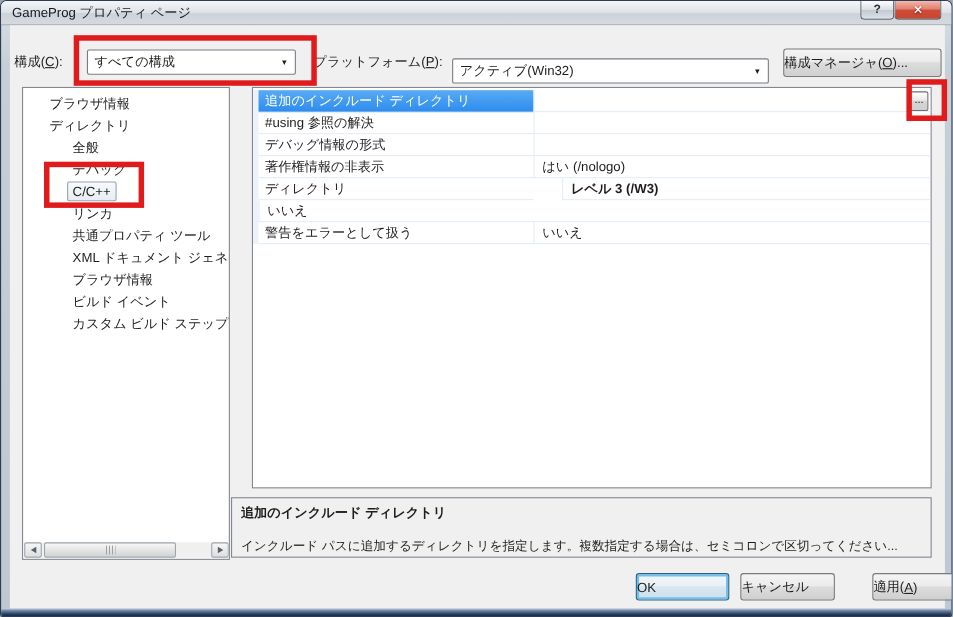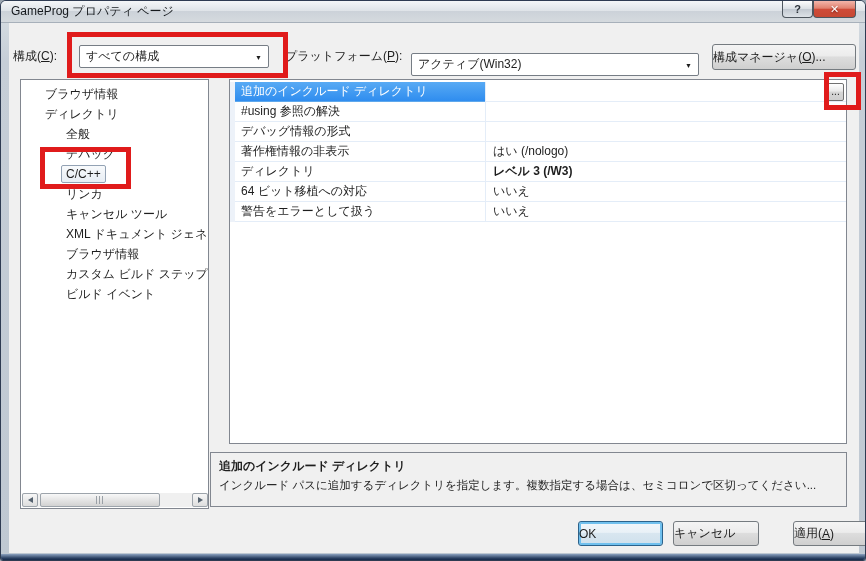--- a/index.html
+++ b/index.html
@@ -36,28 +36,28 @@
   .tree-item.lvl1{padding-left:24px;}
   .tree-item.lvl2{padding-left:45px;}
   .tree-item.sel span{display:inline-block;border:1px solid #93a2b4;border-radius:2px;
     background:linear-gradient(#f8fafc,#e7edf4);padding:0 4px;margin-left:-5px;line-height:16px;}
   .grid-panel{left:228px;top:78px;width:618px;height:365px;padding-top:2px;overflow:hidden;}
   .grid-row{display:flex;height:20px;align-items:stretch;}
   .row-strip{width:5px;background:#edf2f9;}
   .cell-name{width:250px;padding-left:6px;border-bottom:1px solid #e4edf8;display:flex;align-items:center;white-space:nowrap;overflow:hidden;}
   .cell-value{flex:1;padding-left:7px;border-bottom:1px solid #e4edf8;border-left:1px solid #e4edf8;display:flex;align-items:center;white-space:nowrap;overflow:hidden;}
   .row-sel .cell-name{background:linear-gradient(#58aaf4,#2f8def);color:#fff;border-bottom-color:#5fa8ec;}
-  .bold-val{font-weight:bold;}
+  .bold-val{font-weight:bold;margin-left:26px;}
   .dots-btn{margin-left:auto;margin-right:2px;width:17px;height:18px;align-self:center;
     border:1px solid #707070;border-radius:2px;color:#222;font-size:10px;line-height:10px;
     background:linear-gradient(#ffffff,#e9e9e9 45%,#d6d6d6 50%,#cfcfcf);
     display:flex;align-items:center;justify-content:center;}
   .desc-panel{left:209px;top:451px;width:637px;height:55px;background:#f0f0f0;padding:5px 8px;overflow:hidden;}
   .desc-title{font-weight:bold;white-space:nowrap;overflow:hidden;}
-  .desc-body{margin-top:3px;white-space:nowrap;overflow:hidden;font-size:11.5px;}
+  .desc-body{margin-top:14px;white-space:nowrap;overflow:hidden;font-size:11.5px;}
   .hscroll{position:absolute;left:1px;bottom:1px;width:186px;height:14px;background:#f0f0f0;display:flex;}
   .scroll-btn{width:16px;height:14px;border:1px solid #9da4ab;border-radius:2px;
     background:linear-gradient(#f7f7f7,#dedede);display:flex;align-items:center;justify-content:center;}
   .tri-l{width:0;height:0;border-style:solid;border-width:3px 5px 3px 0;border-color:transparent #55626f transparent transparent;}
   .tri-r{width:0;height:0;border-style:solid;border-width:3px 0 3px 5px;border-color:transparent transparent transparent #55626f;}
   .scroll-track{flex:1;position:relative;}
   .scroll-thumb{position:absolute;left:2px;top:0;width:120px;height:14px;border:1px solid #9da4ab;border-radius:2px;
     background:linear-gradient(#f8f8f8,#d2d2d2);display:flex;}
   .grip{width:9px;height:8px;margin:auto;background:repeating-linear-gradient(90deg,#9aa0a6 0 1px,transparent 1px 3px);}
   .redbox{position:absolute;border:5px solid #e01b1b;z-index:9;}
@@ -95,25 +95,25 @@
     <div class="btn" style="left:711px;top:43px;width:144px;height:26px;">構成マネージャ(<u>O</u>)...</div>
 
     <div class="panel tree-panel">
       <div class="tree-items">
           <div class="tree-item lvl1"><span>ブラウザ情報</span></div>
           <div class="tree-item lvl1"><span>ディレクトリ</span></div>
           <div class="tree-item lvl2"><span>全般</span></div>
           <div class="tree-item lvl2"><span>デバッグ</span></div>
           <div class="tree-item lvl2 sel"><span>C/C++</span></div>
           <div class="tree-item lvl2"><span>リンカ</span></div>
-          <div class="tree-item lvl2"><span>キャンセル ツール</span></div>
+          <div class="tree-item lvl2"><span>共通プロパティ ツール</span></div>
           <div class="tree-item lvl2"><span>XML ドキュメント ジェネ</span></div>
           <div class="tree-item lvl2"><span>ブラウザ情報</span></div>
+          <div class="tree-item lvl2"><span>ビルド イベント</span></div>
           <div class="tree-item lvl2"><span>カスタム ビルド ステップ</span></div>
-          <div class="tree-item lvl2"><span>ビルド イベント</span></div>
         </div>
       <div class="hscroll">
         <div class="scroll-btn">
           <div class="tri-l"></div>
         </div>
         <div class="scroll-track">
           <div class="scroll-thumb">
             <div class="grip"></div>
           </div>
         </div>
@@ -156,21 +156,20 @@
           </div>
           <div class="grid-row">
             <div class="row-strip"></div>
             <div class="cell-name">ディレクトリ</div>
             <div class="cell-value bold-val">
               <span>レベル 3 (/W3)</span>
             </div>
           </div>
           <div class="grid-row">
             <div class="row-strip"></div>
-            <div class="cell-name">64 ビット移植への対応</div>
             <div class="cell-value">
               <span>いいえ</span>
             </div>
           </div>
           <div class="grid-row">
             <div class="row-strip"></div>
             <div class="cell-name">警告をエラーとして扱う</div>
             <div class="cell-value">
               <span>いいえ</span>
             </div>

